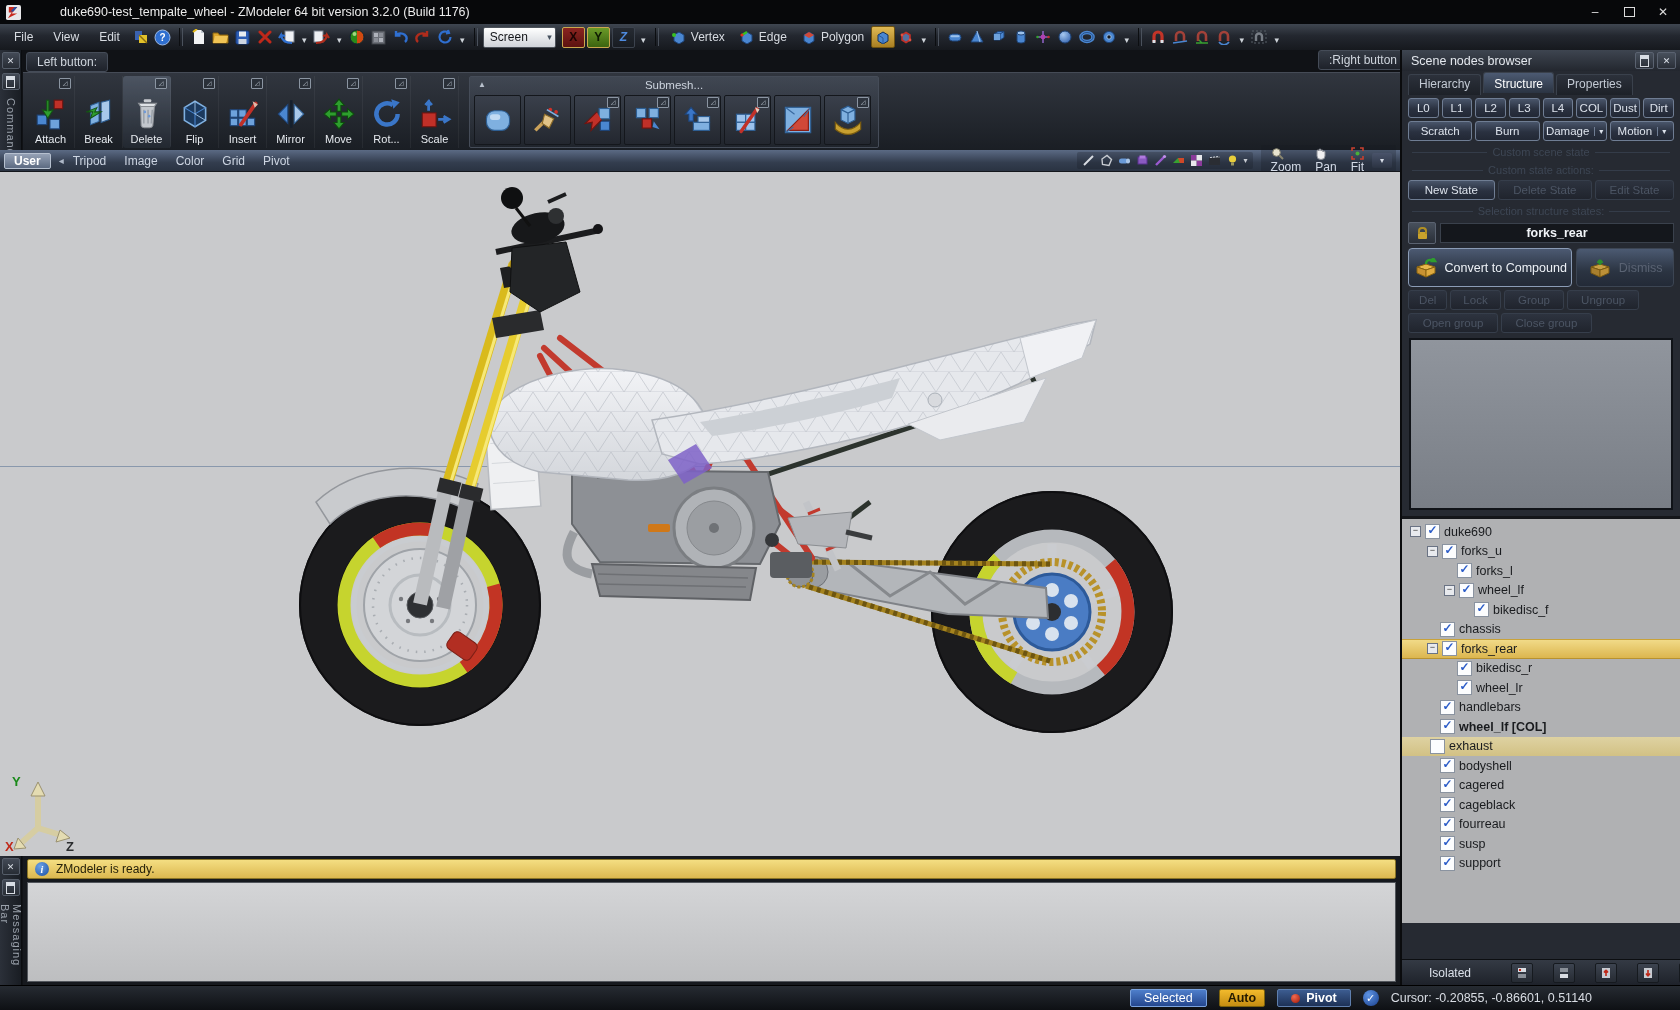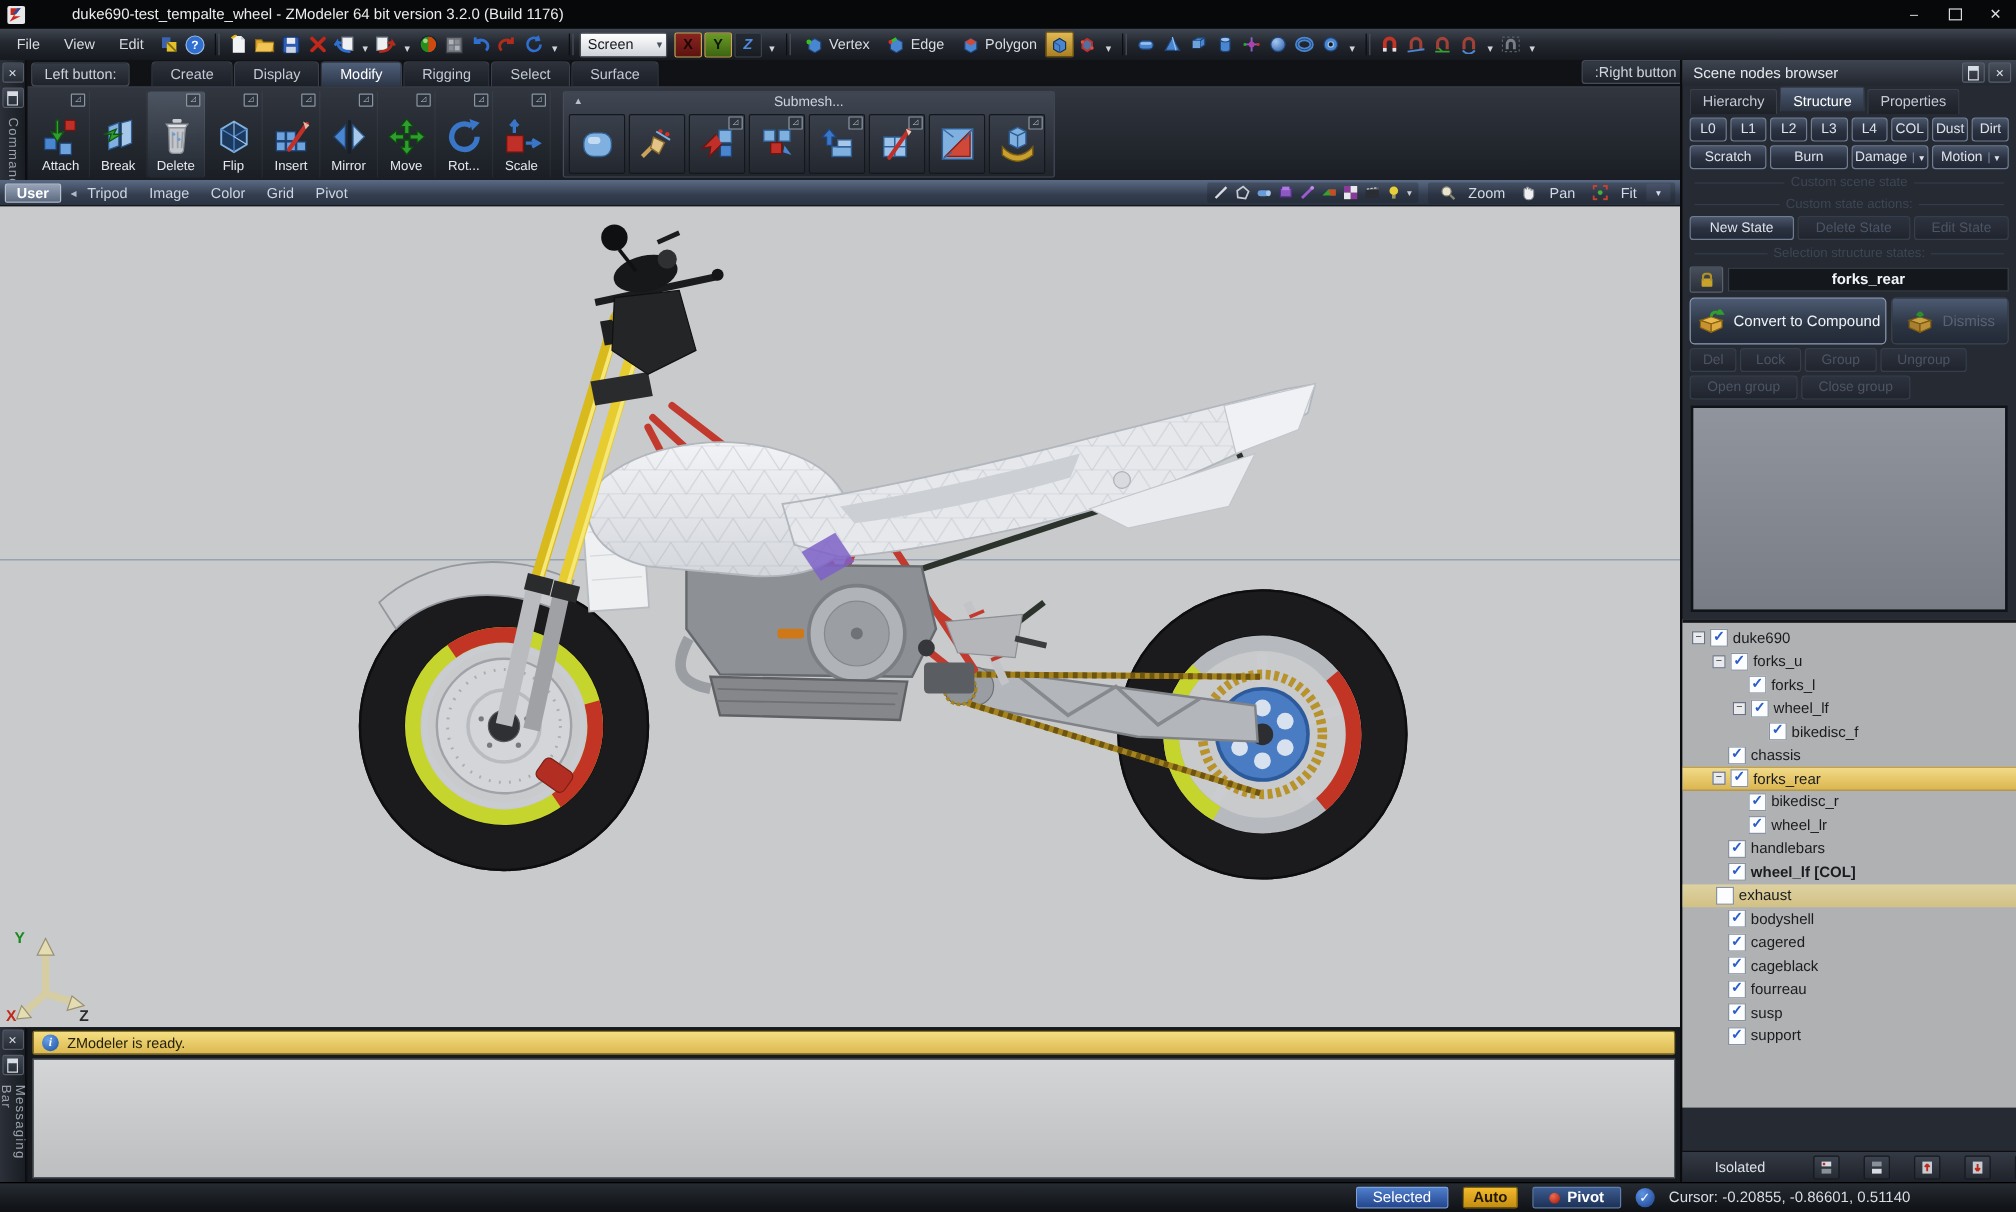--- a/index.html
+++ b/index.html
@@ -78,21 +78,21 @@
   .viewport{left:0;top:150px;width:1400px;height:892px;}
   .vheader{height:22px;background:linear-gradient(#5b6a84,#333d4e 60%,#2a3342);display:flex;align-items:center;
            font-size:12px;color:#cdd5e2;padding:0 4px;box-sizing:border-box;border-bottom:1px solid #14171c;}
   .vuser{background:linear-gradient(#95a1b5,#5d6b82);border:1px solid #b6c0cf;border-radius:2px;color:#ffffff;
          font-weight:bold;padding:0 9px;margin-right:8px;}
   .vmenu{padding:0 9px;}
   .vhicons{margin-left:auto;display:flex;align-items:center;gap:5px;background:rgba(20,24,30,.25);
            border-radius:2px;padding:2px 5px;}
   .vhicons svg{display:block;}
   .vnav{display:flex;align-items:center;gap:2px;margin-left:8px;background:rgba(20,24,30,.25);border-radius:2px;padding:1px 4px;}
-  .vnavbtn{display:flex;align-items:flex-start;gap:11px;padding:1px 6px;color:#d3dae6;}
+  .vnavbtn{display:flex;align-items:flex-start;gap:0;padding:1px 6px;color:#d3dae6;flex-direction:column;}
   .vnavdrop{width:20px;height:15px;background:linear-gradient(#49536a,#2b3342);border:1px solid #5c6superior;border-radius:2px;
             color:#d8dee8;font-size:8px;display:flex;align-items:center;justify-content:center;}
   .vcanvas{position:absolute;left:0;top:22px;width:1400px;height:684px;background:#c9cacc;overflow:hidden;}
   .hline{position:absolute;left:0;top:294px;width:100%;height:1px;background:#7e8fa6;opacity:.85;}
 
   
   .msgarea{left:23px;top:856px;width:1377px;height:129px;background:#16191e;}
   .msgyellow{position:absolute;left:4px;top:3px;right:4px;height:20px;background:linear-gradient(#f4de82,#dcb850);
              border:1px solid #8a7526;border-radius:2px;display:flex;align-items:center;gap:7px;padding-left:7px;
              color:#26220a;font-size:12px;box-sizing:border-box;}
@@ -419,28 +419,20 @@
 <div class="abs vstrip cmdstrip">
   <span class="stripbtn">✕</span>
   <span class="stripbtn">
       <span class="pinglyph"></span>
     </span>
   <span class="striptxt">Command</span>
 </div>
 
 <div class="abs tabrow">
   <span class="lbl3d">Left button:</span>
-  <div class="tabs">
-    <span class="tab">Create</span>
-    <span class="tab">Display</span>
-    <span class="tab active">Modify</span>
-    <span class="tab">Rigging</span>
-    <span class="tab">Select</span>
-    <span class="tab">Surface</span>
-  </div>
 </div>
 <span class="abs lbl3d rightlbl">:Right button</span>
 
 <div class="abs ribbon">
   <div class="rtool">
     <span class="cornerbtn">◿</span>
     <svg width="34" height="34" viewBox="0 0 32 32">
       <rect x="3" y="17" width="9" height="9" fill="#4a86d0" stroke="#1e4478"></rect>
       <rect x="15" y="21" width="9" height="9" fill="#6ea2dc" stroke="#1e4478"></rect>
       <rect x="19" y="3" width="8" height="8" fill="#c03028" stroke="#701410"></rect>

